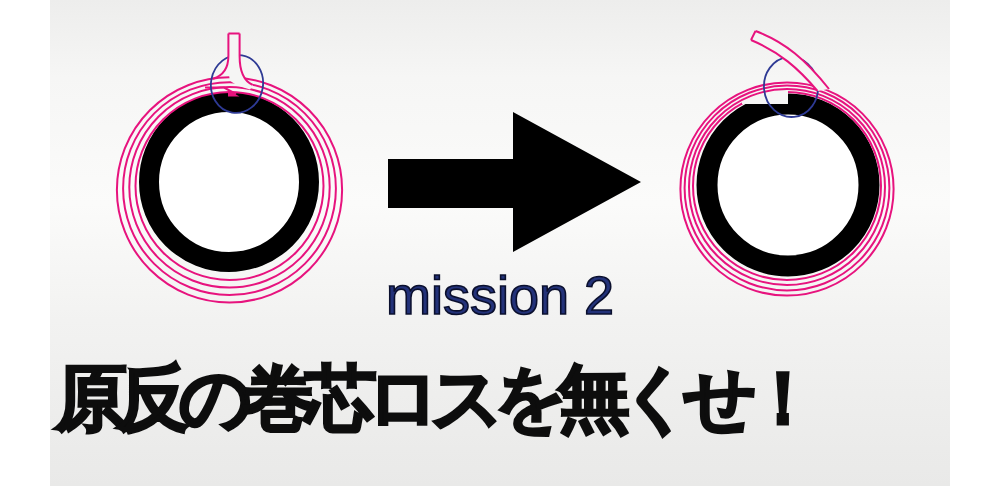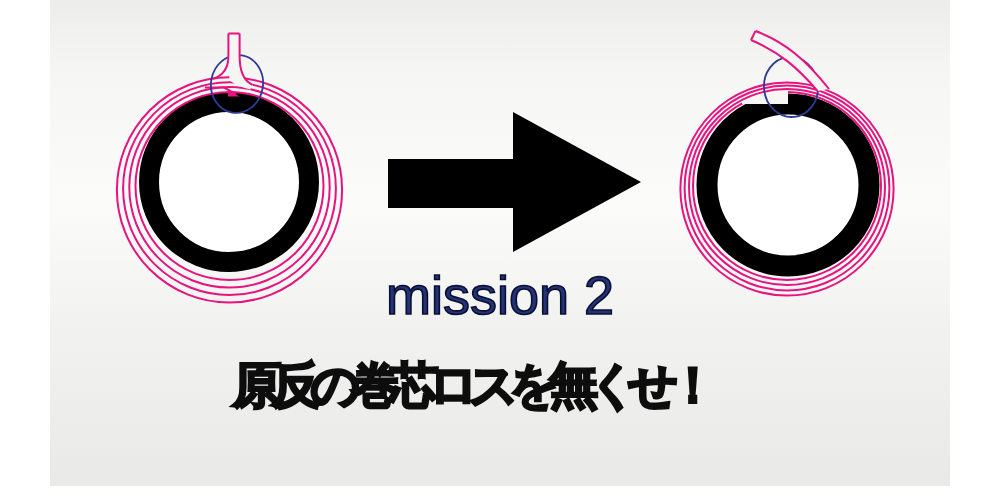--- a/index.html
+++ b/index.html
@@ -30,21 +30,21 @@
   .arrow{fill:var(--core-black);stroke:none;}
   .mission{
     position:absolute;left:350px;top:266px;width:300px;
     text-align:center;font-size:54px;line-height:1.1;font-weight:400;
     color:var(--mission-fill);
     -webkit-text-stroke:1.6px var(--mission-outline);
     letter-spacing:0px;white-space:nowrap;
   }
   .headline{
     position:absolute;left:55px;top:358px;width:830px;
-    text-align:center;font-size:49px;line-height:1.12;font-weight:bold;
+    font-size:72px;line-height:1.12;font-weight:bold;
     color:var(--headline-black);
     -webkit-text-stroke:2.5px var(--headline-black);
     letter-spacing:-10px;white-space:nowrap;
   }
 </style>
 </head>
 <body>
 
 <div class="canvas">
   <div class="bg-panel"></div>

